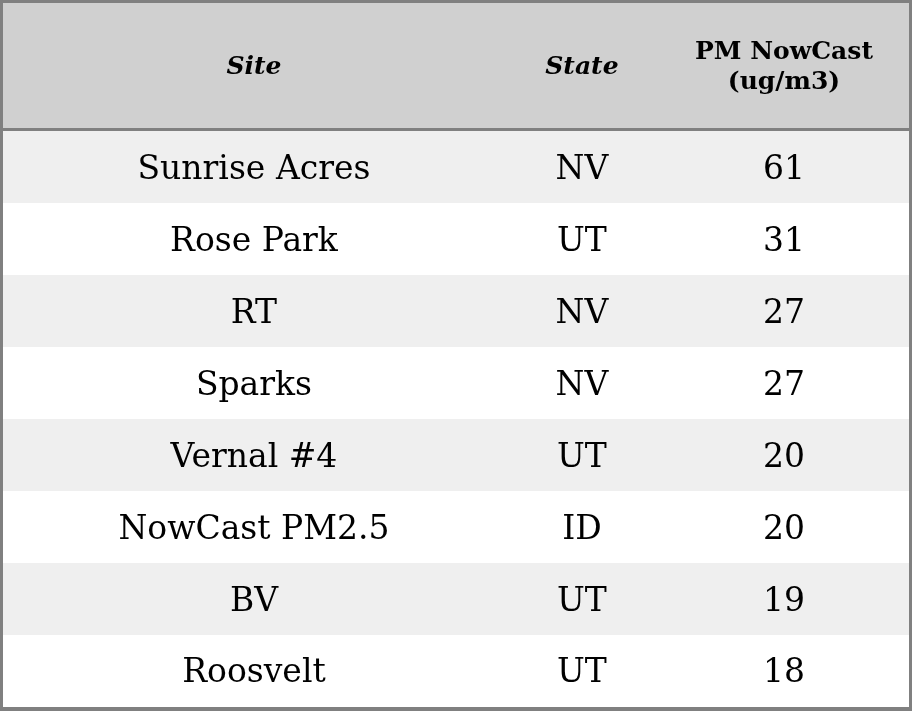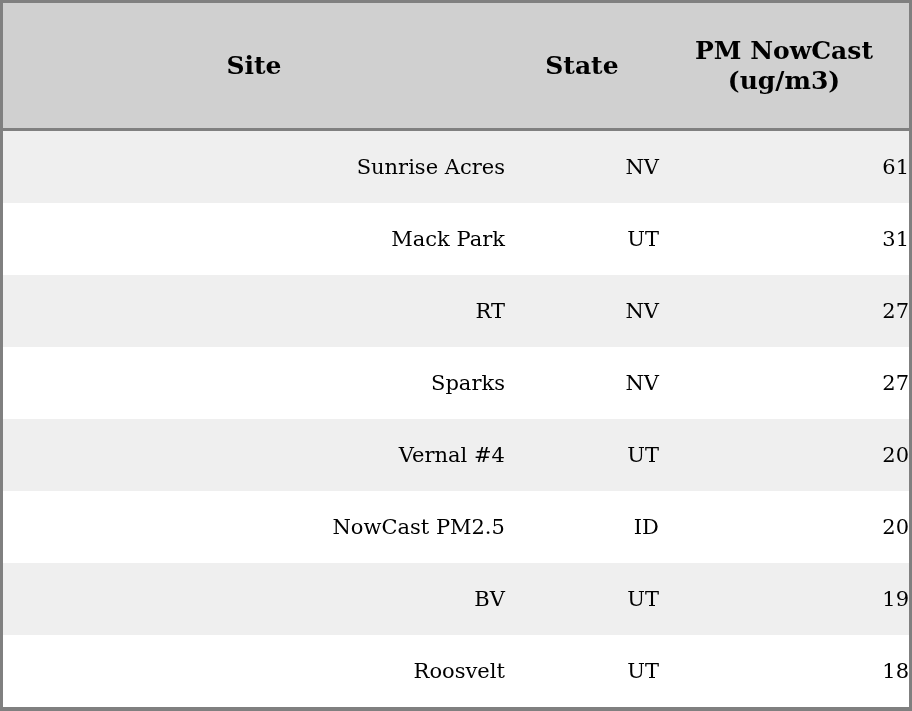--- a/index.html
+++ b/index.html
@@ -38,25 +38,26 @@
     text-align: center;
     vertical-align: middle;
     padding: 0;
   }
   thead th .hdr-text {
     display: inline-block;
     max-width: 180px;
   }
   thead th.wide .hdr-text {
     max-width: none;
+    font-style: italic;
   }
   tbody td {
     height: 57px;
-    font-size: 21px;
-    text-align: right;
+    font-size: 33px;
+    text-align: center;
     vertical-align: middle;
     padding: 0;
   }
   tbody tr:nth-child(odd)  { background: var(--row_stripe_bg, #efefef); }
   tbody tr:nth-child(even) { background: var(--row_bg, #ffffff); }
 </style>
 </head>
 <body>
 
 <div class="frame">
@@ -73,21 +74,21 @@
         <th><span class="hdr-text">PM NowCast (ug/m3)</span></th>
       </tr>
     </thead>
     <tbody>
       <tr>
         <td>Sunrise Acres</td>
         <td>NV</td>
         <td>61</td>
       </tr>
       <tr>
-        <td>Mack Park</td>
+        <td>Rose Park</td>
         <td>UT</td>
         <td>31</td>
       </tr>
       <tr>
         <td>RT</td>
         <td>NV</td>
         <td>27</td>
       </tr>
       <tr>
         <td>Sparks</td>

